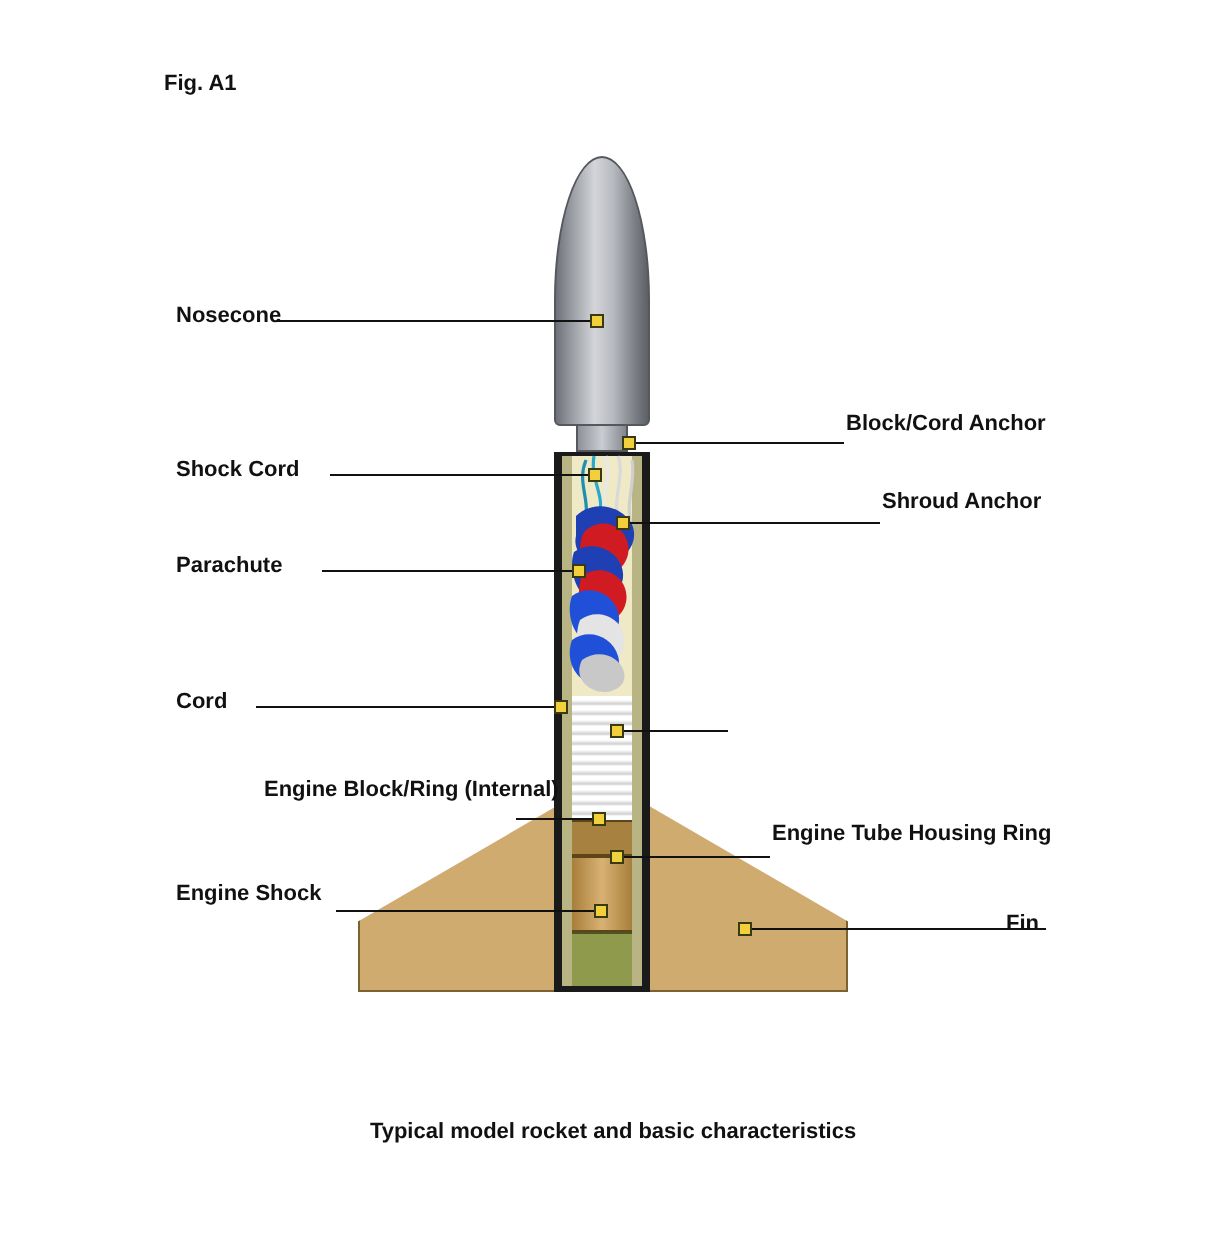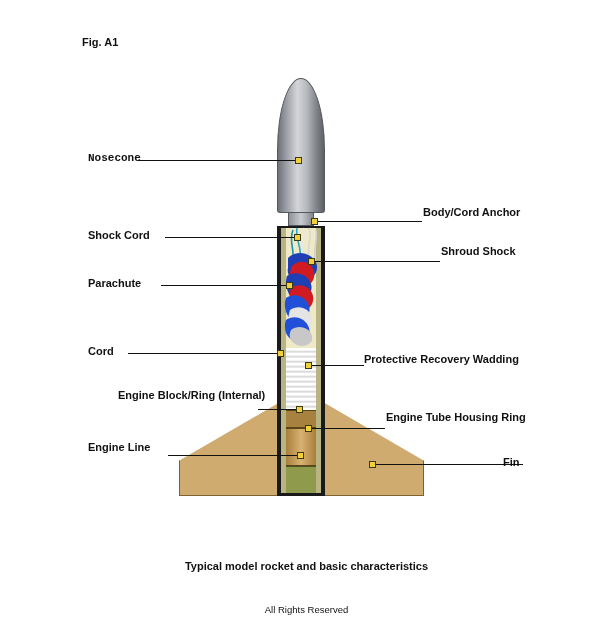--- a/index.html
+++ b/index.html
@@ -239,58 +239,56 @@
         <path d="M286,298 C294,292 306,296 309,306 C312,316 302,324 294,321 C286,318 283,306 286,298 Z" fill="#2150d8"></path>
         <path d="M290,310 C298,304 310,308 312,318 C314,328 304,336 296,333 C288,330 287,318 290,310 Z" fill="#e4e4e4"></path>
         <path d="M286,320 C294,314 306,318 309,328 C312,338 302,344 294,341 C286,338 283,328 286,320 Z" fill="#2150d8"></path>
         <path d="M291,330 C299,324 310,328 312,336 C314,344 304,348 297,345 C290,342 288,336 291,330 Z" fill="#c8c8c8"></path>
       </g>
     </svg>
   </div>
 
   <div class="leader" style="left:138px; top:160px; width:160px;"></div>
   <div class="anchor" style="left:295px; top:157px;"></div>
-  <div class="label" style="left:88px; top:152px;font-family:Liberation Mono, monospace;">Nosecone</div>
+  <div class="label" style="left:88px; top:152px;">Nosecone</div>
 
   <div class="leader" style="left:165px; top:237px; width:131px;"></div>
   <div class="anchor" style="left:294px; top:234px;"></div>
   <div class="label" style="left:88px; top:229px;">Shock Cord</div>
 
   <div class="leader" style="left:161px; top:285px; width:127px;"></div>
   <div class="anchor" style="left:286px; top:282px;"></div>
   <div class="label" style="left:88px; top:277px;">Parachute</div>
 
   <div class="leader" style="left:128px; top:353px; width:152px;"></div>
   <div class="anchor" style="left:277px; top:350px;"></div>
   <div class="label" style="left:88px; top:345px;">Cord</div>
 
   <div class="leader" style="left:258px; top:409px; width:41px;"></div>
   <div class="anchor" style="left:296px; top:406px;"></div>
-  <div class="label" style="left:86px; top:389px;padding-left:32px;">Engine Block/Ring (Internal)</div>
+  <div class="label" style="left:100px; top:389px;padding-left:32px;">Engine Block/Ring (Internal)</div>
 
   <div class="leader" style="left:168px; top:455px; width:132px;"></div>
   <div class="anchor" style="left:297px; top:452px;"></div>
-  <div class="label" style="left:88px; top:441px;">Engine Line</div>
+  <div class="label" style="left:88px; top:441px;">Engine Shock</div>
 
   <div class="leader" style="left:316px; top:221px; width:106px;"></div>
   <div class="anchor" style="left:311px; top:218px;"></div>
-  <div class="label" style="left:423px; top:206px;">Body/Cord Anchor</div>
+  <div class="label" style="left:423px; top:206px;">Block/Cord Anchor</div>
 
   <div class="leader" style="left:314px; top:261px; width:126px;"></div>
   <div class="anchor" style="left:308px; top:258px;"></div>
-  <div class="label" style="left:441px; top:245px;">Shroud Shock</div>
+  <div class="label" style="left:441px; top:245px;">Shroud Anchor</div>
 
   <div class="leader" style="left:312px; top:365px; width:52px;"></div>
   <div class="anchor" style="left:305px; top:362px;"></div>
-  <div class="label" style="left:364px; top:353px;">Protective Recovery Wadding</div>
 
   <div class="leader" style="left:311px; top:428px; width:74px;"></div>
   <div class="anchor" style="left:305px; top:425px;"></div>
   <div class="label" style="left:386px; top:411px;">Engine Tube Housing Ring</div>
 
   <div class="leader" style="left:375px; top:464px; width:148px;"></div>
   <div class="anchor" style="left:369px; top:461px;"></div>
   <div class="label" style="left:503px; top:456px;">Fin</div>
 
   <div class="caption" style="top:560px;">Typical model rocket and basic characteristics</div>
-  <div class="credit" style="top:604px;">All Rights Reserved</div>
 
 </div>
 
 </body></html>

